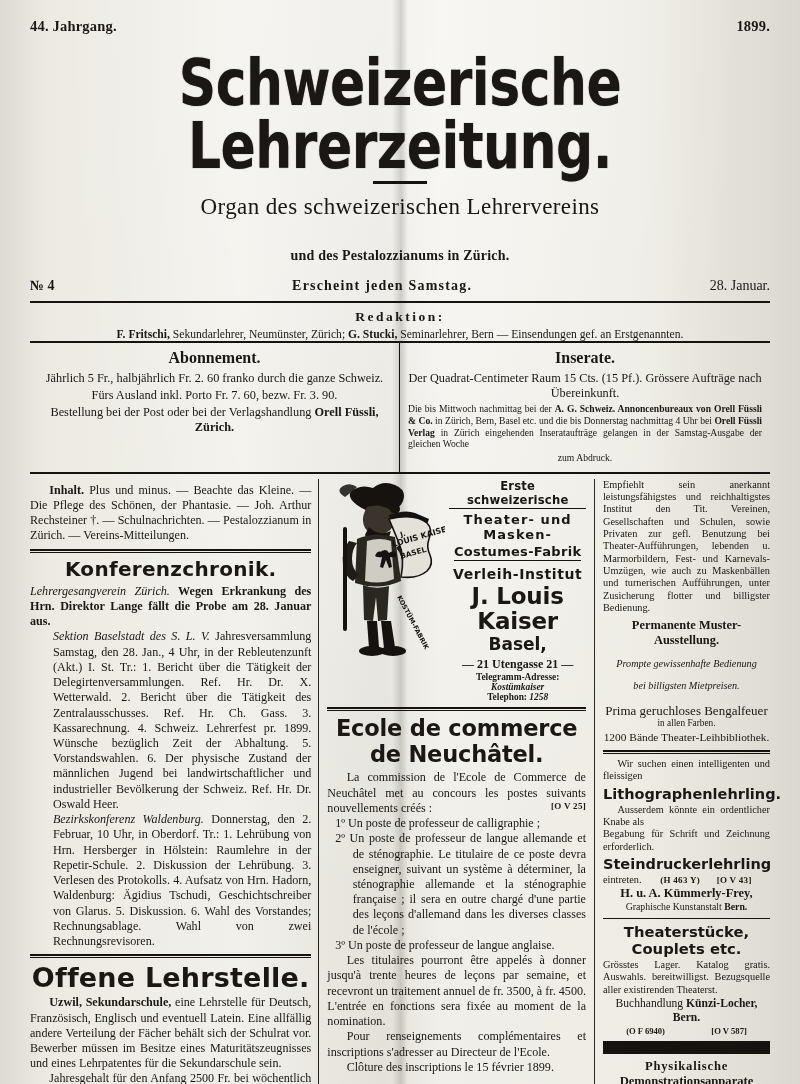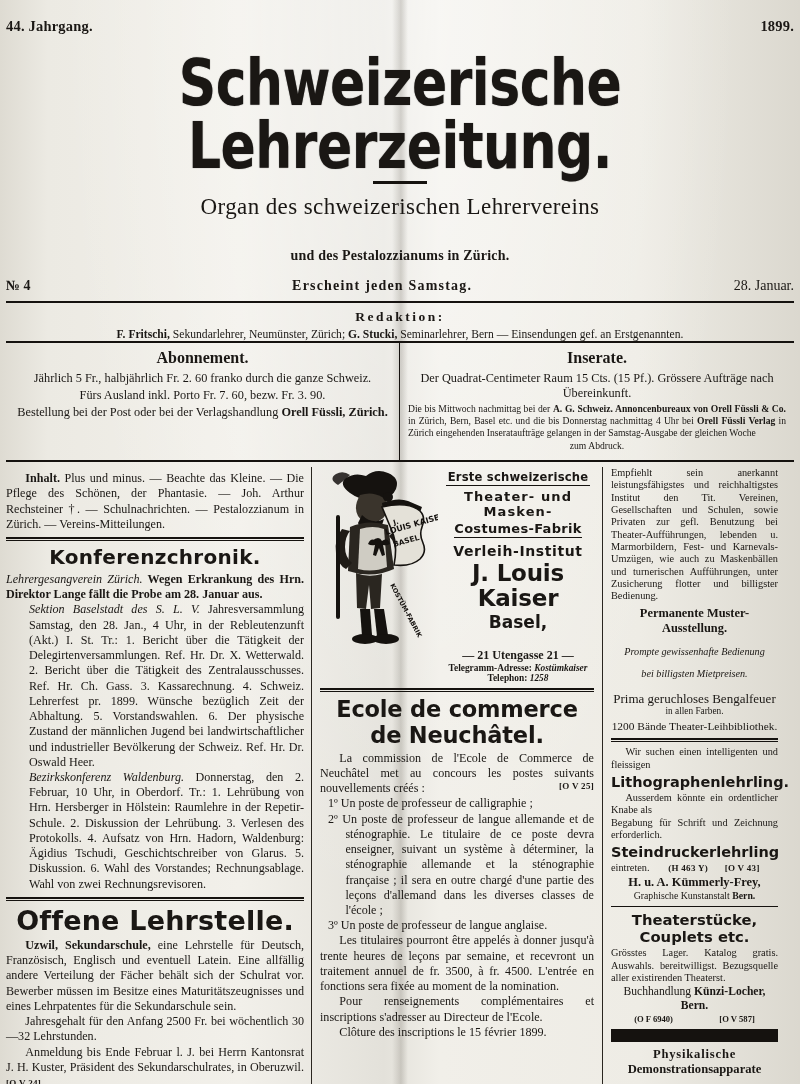--- a/index.html
+++ b/index.html
@@ -17,21 +17,21 @@
     background:
       radial-gradient(ellipse at 50% 0%, rgba(255,255,255,.55), rgba(255,255,255,0) 60%),
       linear-gradient(90deg,#dedbd2 0%,#eceae3 6%,#f2f0ea 30%,#e3e1da 48%,#f1efe9 55%,#eeece5 80%,#dbd8cf 100%);
     pointer-events:none;
   }
   .fold{
     position:absolute;top:0;bottom:0;left:392px;width:16px;
     background:linear-gradient(90deg,rgba(120,115,105,0) 0%,rgba(120,115,105,.22) 45%,rgba(120,115,105,.28) 55%,rgba(120,115,105,0) 100%);
     pointer-events:none;
   }
-  .page{position:absolute;inset:0;padding:0 6px;box-sizing:border-box;border-radius:11px;}
+  .page{position:absolute;inset:0;padding:0 30px;box-sizing:border-box;border-radius:11px;}
 
   
   .topline{display:flex;justify-content:space-between;align-items:baseline;
     font-weight:bold;font-size:14.5px;letter-spacing:.2px;padding-top:18px;}
   .masthead{
     text-align:center;font-family:"DejaVu Sans", sans-serif;font-weight:bold;
     font-size:52px;letter-spacing:-.5px;line-height:1;margin:16px 0 4px;
     transform:scaleY(1.22);transform-origin:center top;
     text-shadow:0 0 1px rgba(0,0,0,.5);
   }
@@ -89,21 +89,21 @@
   
   .kaiser{display:flex;gap:4px;}
   .kfig{width:118px;flex:0 0 118px;position:relative;}
   .ktxt{flex:1;text-align:center;}
   .ktxt .l1{font-family:"DejaVu Sans",sans-serif;font-weight:bold;font-size:11.6px;letter-spacing:.2px;border-bottom:1.3px solid #15120f;display:inline-block;padding:0 2px 1px;margin-bottom:3px;}
   .ktxt .l2{font-family:"DejaVu Sans",sans-serif;font-weight:bold;font-size:13px;letter-spacing:1.1px;}
   .ktxt .l3{font-family:"DejaVu Sans",sans-serif;font-weight:bold;font-size:13px;letter-spacing:.3px;border-bottom:1.3px solid #15120f;display:inline-block;padding-bottom:1px;margin-bottom:3px;}
   .ktxt .l4{font-family:"DejaVu Sans",sans-serif;font-weight:bold;font-size:14px;letter-spacing:.6px;margin:2px 0;}
   .ktxt .l5{font-family:"DejaVu Sans",sans-serif;font-weight:bold;font-size:23px;letter-spacing:-.2px;line-height:1.1;}
   .ktxt .l6{font-family:"DejaVu Sans",sans-serif;font-weight:bold;font-size:17px;}
-  .ktxt .l7{font-size:12px;font-weight:bold;margin-top:16px;}
+  .ktxt .l7{font-size:12px;font-weight:bold;margin-top:3px;}
   .ktxt .l8{font-size:9.4px;font-weight:bold;}
   .ktxt .l8 i{font-style:italic;}
   .kbot{font-family:"DejaVu Sans",sans-serif;font-weight:bold;font-size:12.6px;text-align:center;line-height:1.25;margin-top:4px;}
 
   
   .ad{font-size:10.3px;line-height:1.2;text-align:justify;margin:0;}
   .ad.ctr{text-align:center;}
   .adh{font-family:"DejaVu Sans",sans-serif;font-weight:bold;text-align:center;font-size:14.5px;margin:3px 0 2px;}
   .adb{font-weight:bold;text-align:center;font-size:11.6px;}
   .adi{font-style:italic;text-align:center;font-size:10.2px;line-height:1.2;}

